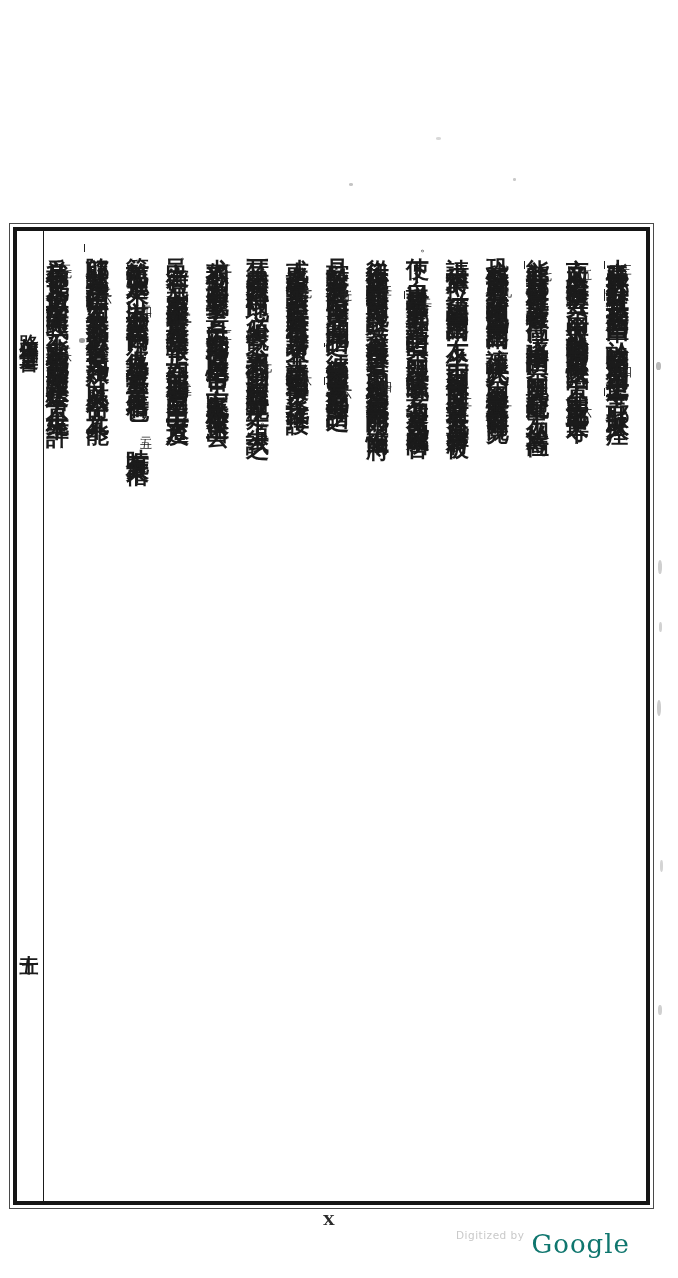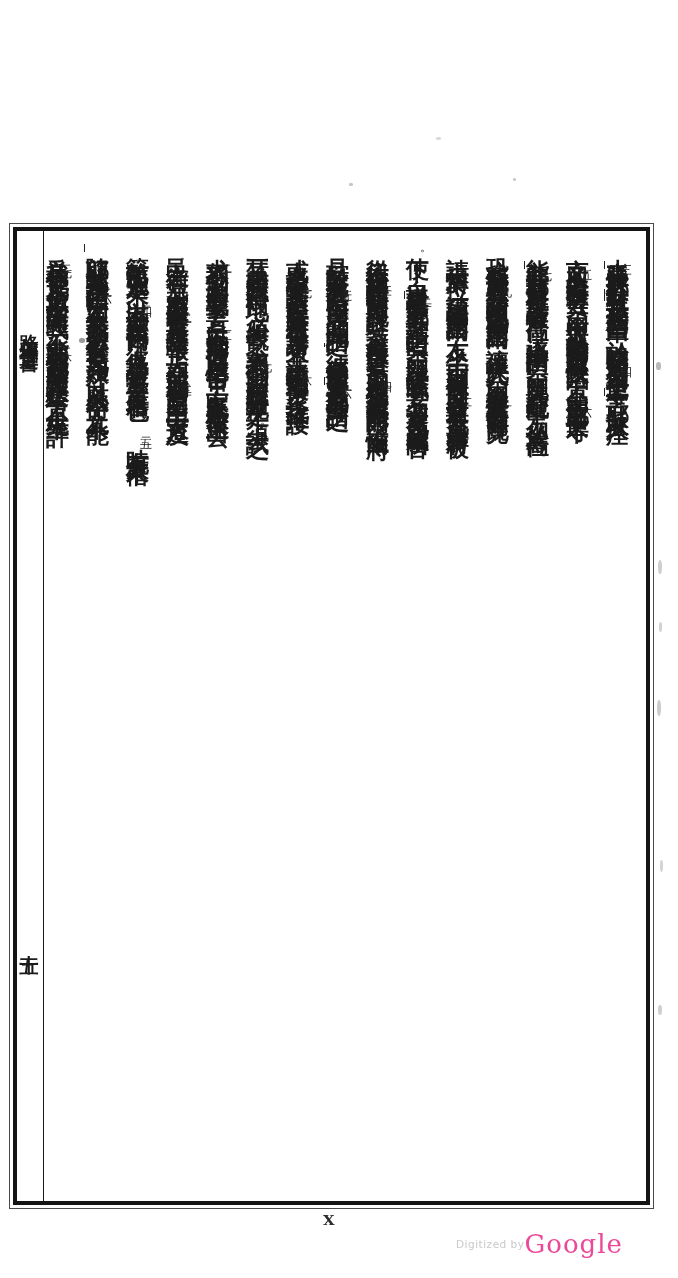--- a/index.html
+++ b/index.html
@@ -46,29 +46,29 @@
   
   .pn{border-left:1.5px solid #222;}
   
   .xmark{
     position:absolute;left:323px;top:1211px;
     font-family:"DejaVu Serif","Liberation Serif",serif;
     font-weight:bold;font-size:15px;color:#2a2a2a;transform:scaleY(.92);
   }
   
   .wm{
-    position:absolute;left:456px;top:1229px;display:flex;align-items:center;
+    position:absolute;left:456px;top:1229px;display:flex;gap:7px;
   }
   .wm-small{
     font-family:"DejaVu Sans","Liberation Sans",sans-serif;
     font-size:10.5px;letter-spacing:.5px;color:#c9c9c9;
   }
   .wm-logo{
     font-family:"DejaVu Serif","Liberation Serif",serif;
-    font-size:26px;color:#ec4899;letter-spacing:1px;
+    font-size:26px;color:#0f766e;letter-spacing:1px;
   }
   
   .speck{position:absolute;border-radius:45%;}
 </style>
 </head>
 <body>
 
 <div>
 
   <div class="frame">

